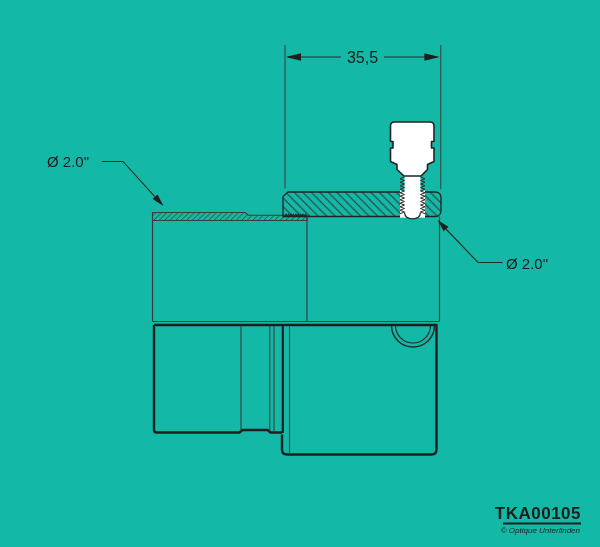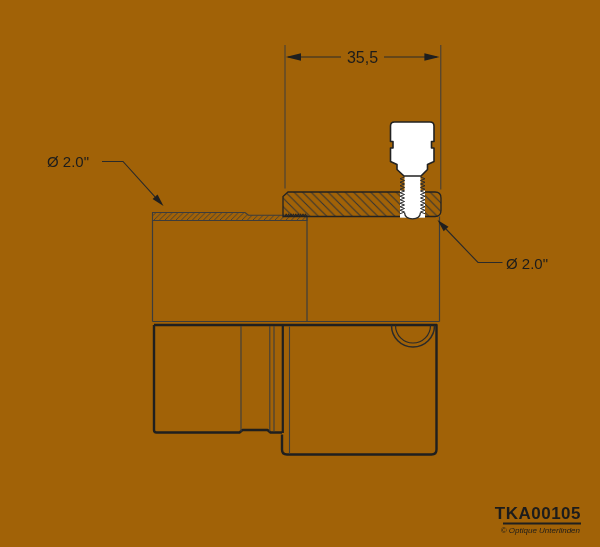--- a/index.html
+++ b/index.html
@@ -1,16 +1,16 @@
 <!DOCTYPE html>
 <html><head>
 <meta charset="utf-8">
 <style>
   html,body{margin:0;padding:0;background:#ffffff;}
-  .page{position:relative;width:600px;height:547px;background:#a16207;overflow:hidden;
+  .page{position:relative;width:600px;height:547px;background:#14b8a6;overflow:hidden;
         font-family:"Liberation Sans",sans-serif;}
   svg text{font-family:"Liberation Sans",sans-serif;fill:#1c1c1c;}
   .dim-text{font-size:16px;}
   .dia-text{font-size:15px;}
   .part-no{font-size:17px;font-weight:bold;letter-spacing:.5px;}
   .copyright{font-size:8px;font-style:italic;}
 </style>
 </head>
 <body>
 

